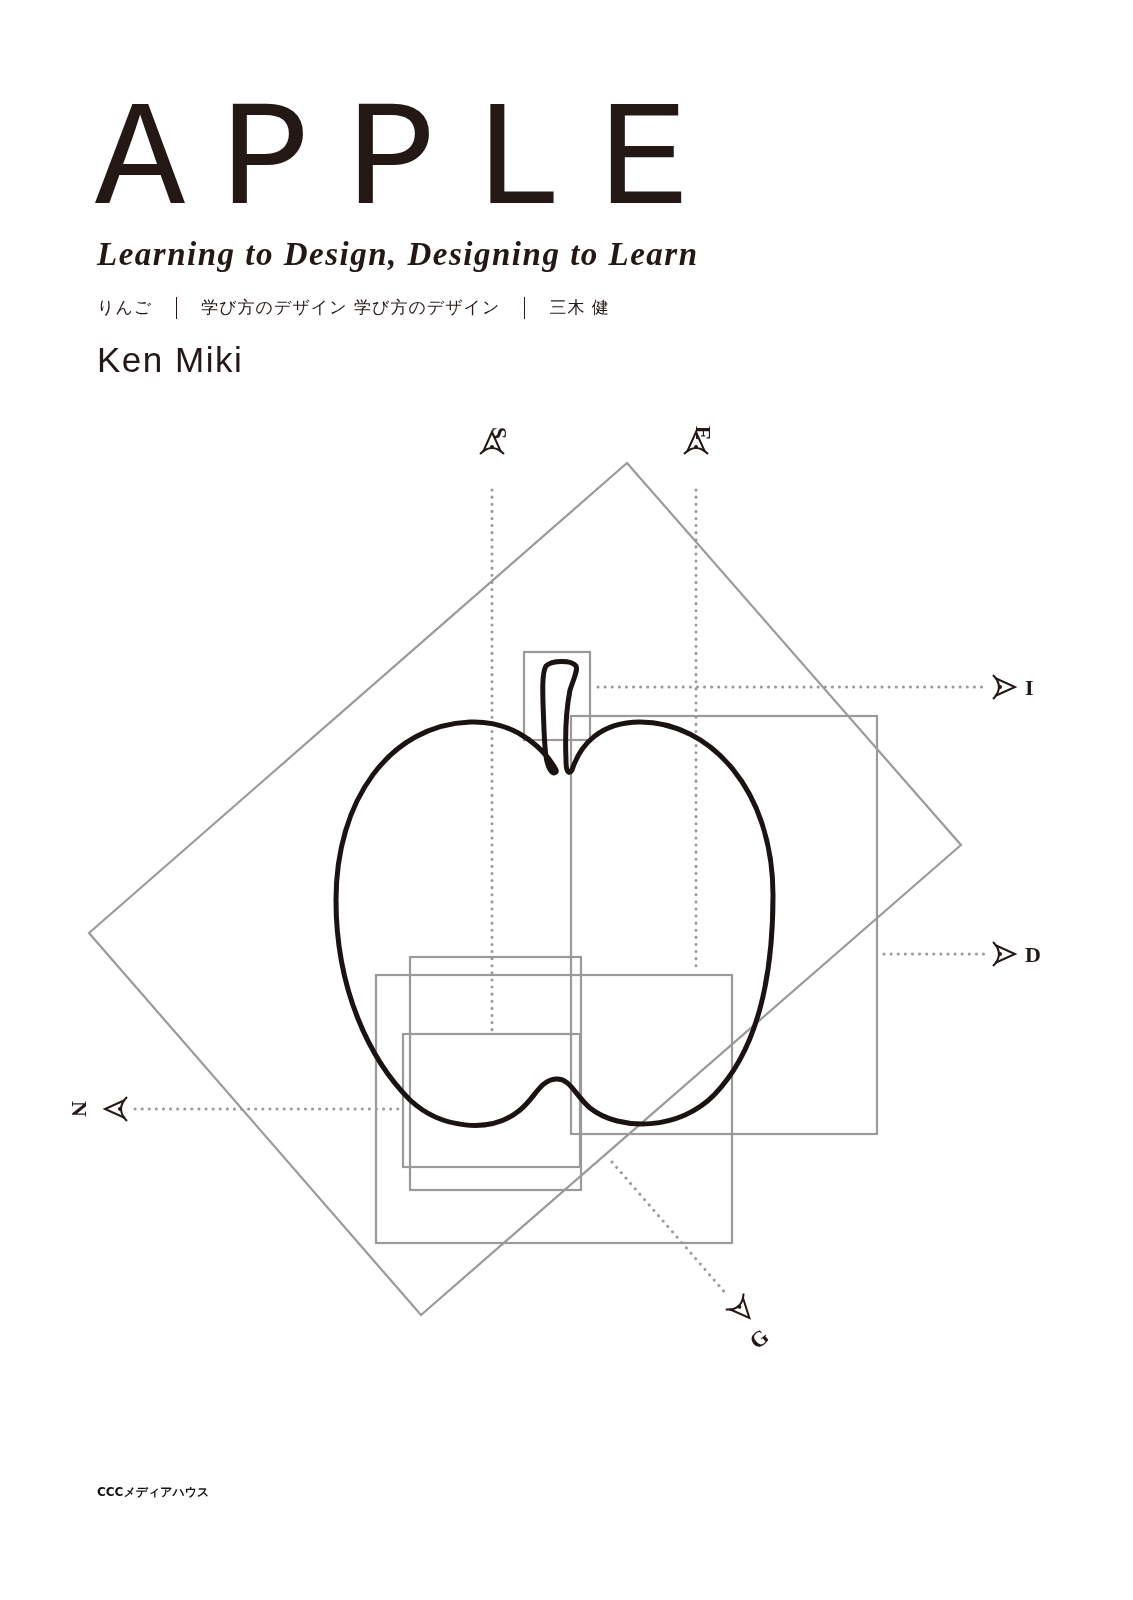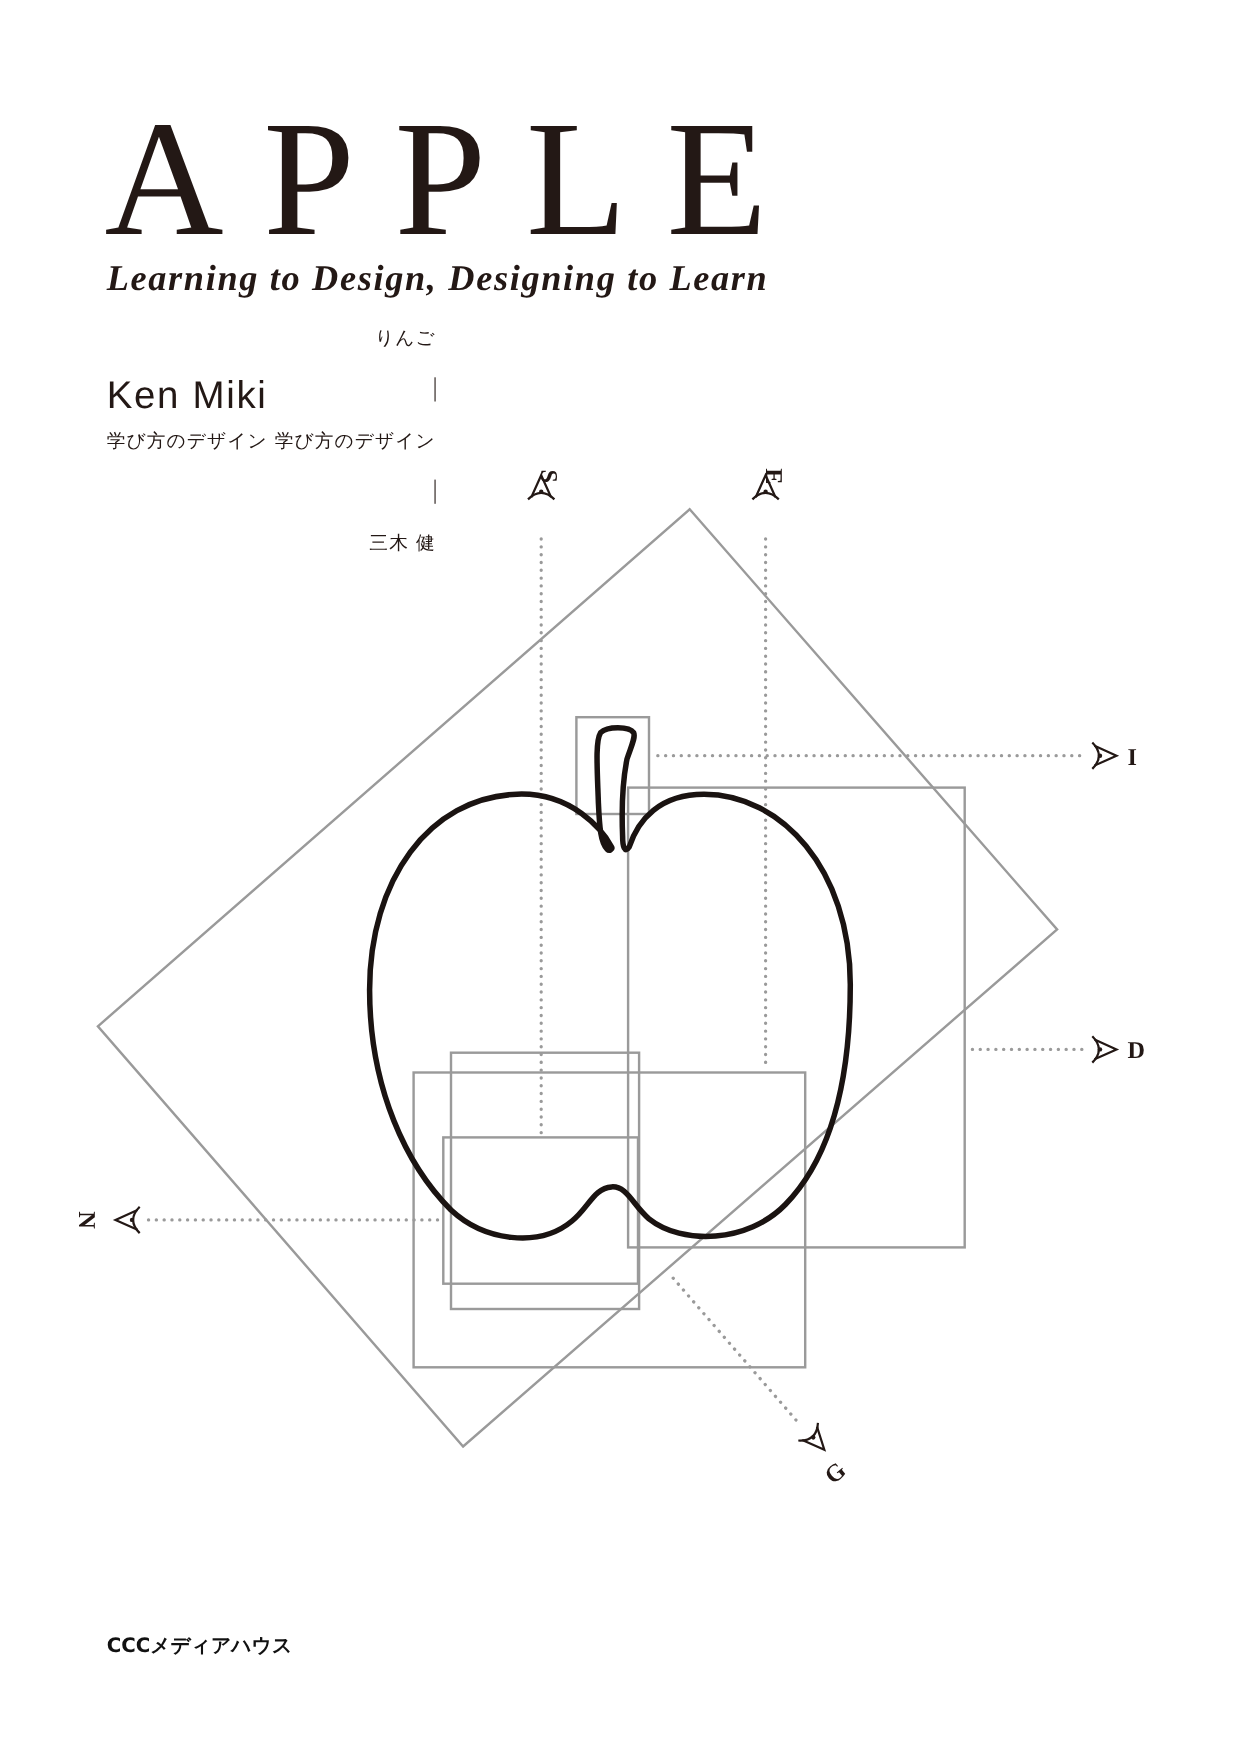--- a/index.html
+++ b/index.html
@@ -1,41 +1,41 @@
 <!DOCTYPE html>
 <html><head>
   <meta charset="utf-8">
   <style>
     html, body { margin: 0; padding: 0; background: #ffffff; }
     body { width: 1133px; height: 1600px; position: relative; overflow: hidden; font-family: "Liberation Serif", serif; color: #231815; }
     .title {
       position: absolute; left: 95px; top: 88px;
-      font-family: Liberation Serif, serif;
+      font-family: Liberation Mono, monospace;
       font-size: 150px; line-height: 150px; letter-spacing: 36px;
       font-weight: normal; color: #231815; margin: 0;
     }
     .subtitle {
       position: absolute; left: 97px; top: 236px;
       font-family: "Liberation Serif", serif; font-style: italic; font-weight: bold;
       font-size: 33px; letter-spacing: 1.5px; color: #231815; text-align: right;
     }
     .jp-line {
       position: absolute; left: 97px; top: 296px;
       font-family: "DejaVu Serif", serif; font-size: 17px; color: #231815;
-      display: flex; align-items: flex-end; gap: 24px; letter-spacing: 1px; flex-direction: column;
+      display: flex; align-items: center; gap: 24px; letter-spacing: 1px;
     }
     .jp-sep { display: inline-block; width: 1px; height: 22px; background: #231815; }
     .author {
       position: absolute; left: 97px; top: 340px;
       font-family: Liberation Sans, sans-serif; font-size: 35px; letter-spacing: 1.5px; color: #231815;
     }
     .diagram { position: absolute; left: 0; top: 0; width: 1133px; height: 1600px; }
     .publisher {
       position: absolute; left: 97px; top: 1484px;
-      font-family: "DejaVu Sans", sans-serif; font-weight: bold; font-size: 18px; color: #111;
+      font-family: "DejaVu Sans", sans-serif; font-weight: bold; font-size: 12px; color: #111;
       letter-spacing: 0px;
     }
     .label { font-family: "Liberation Serif", serif; font-weight: bold; font-size: 22px; fill: #231815; }
   </style>
 </head>
 <body>
 
 <h1 class="title">APPLE</h1>
 <div class="subtitle">Learning to Design, Designing to Learn</div>
 <div class="jp-line">

